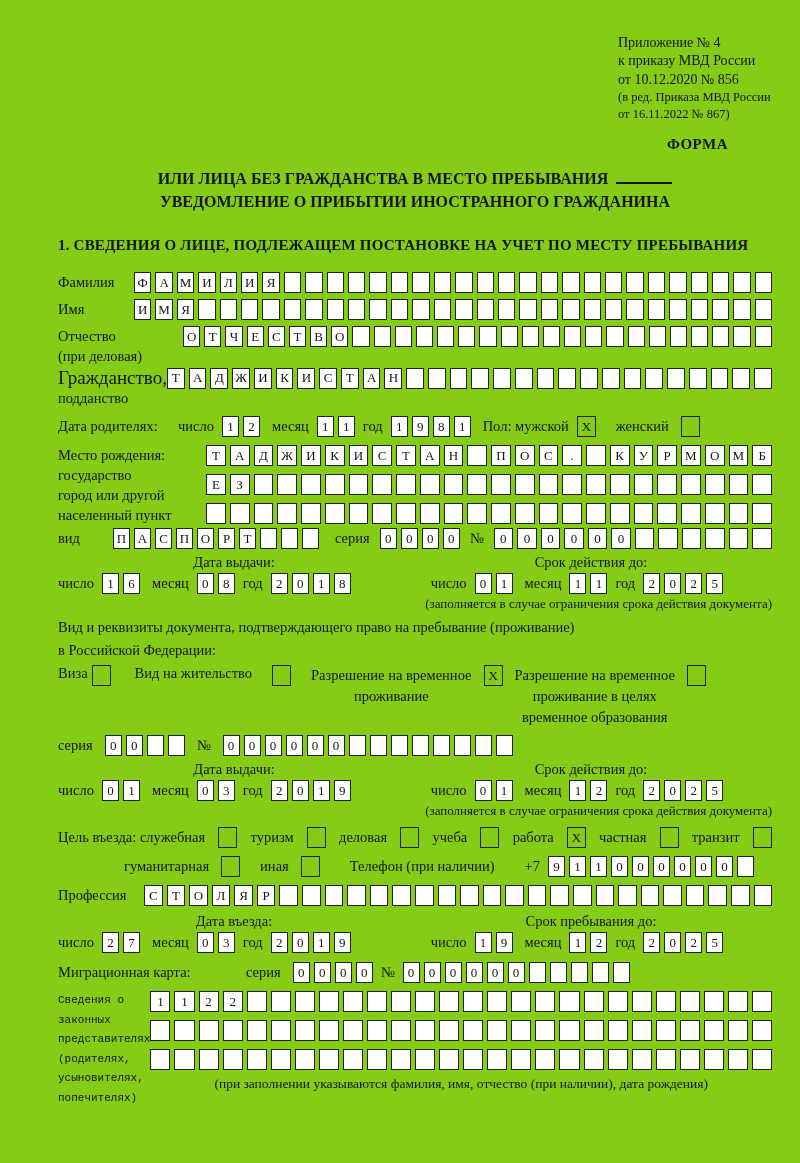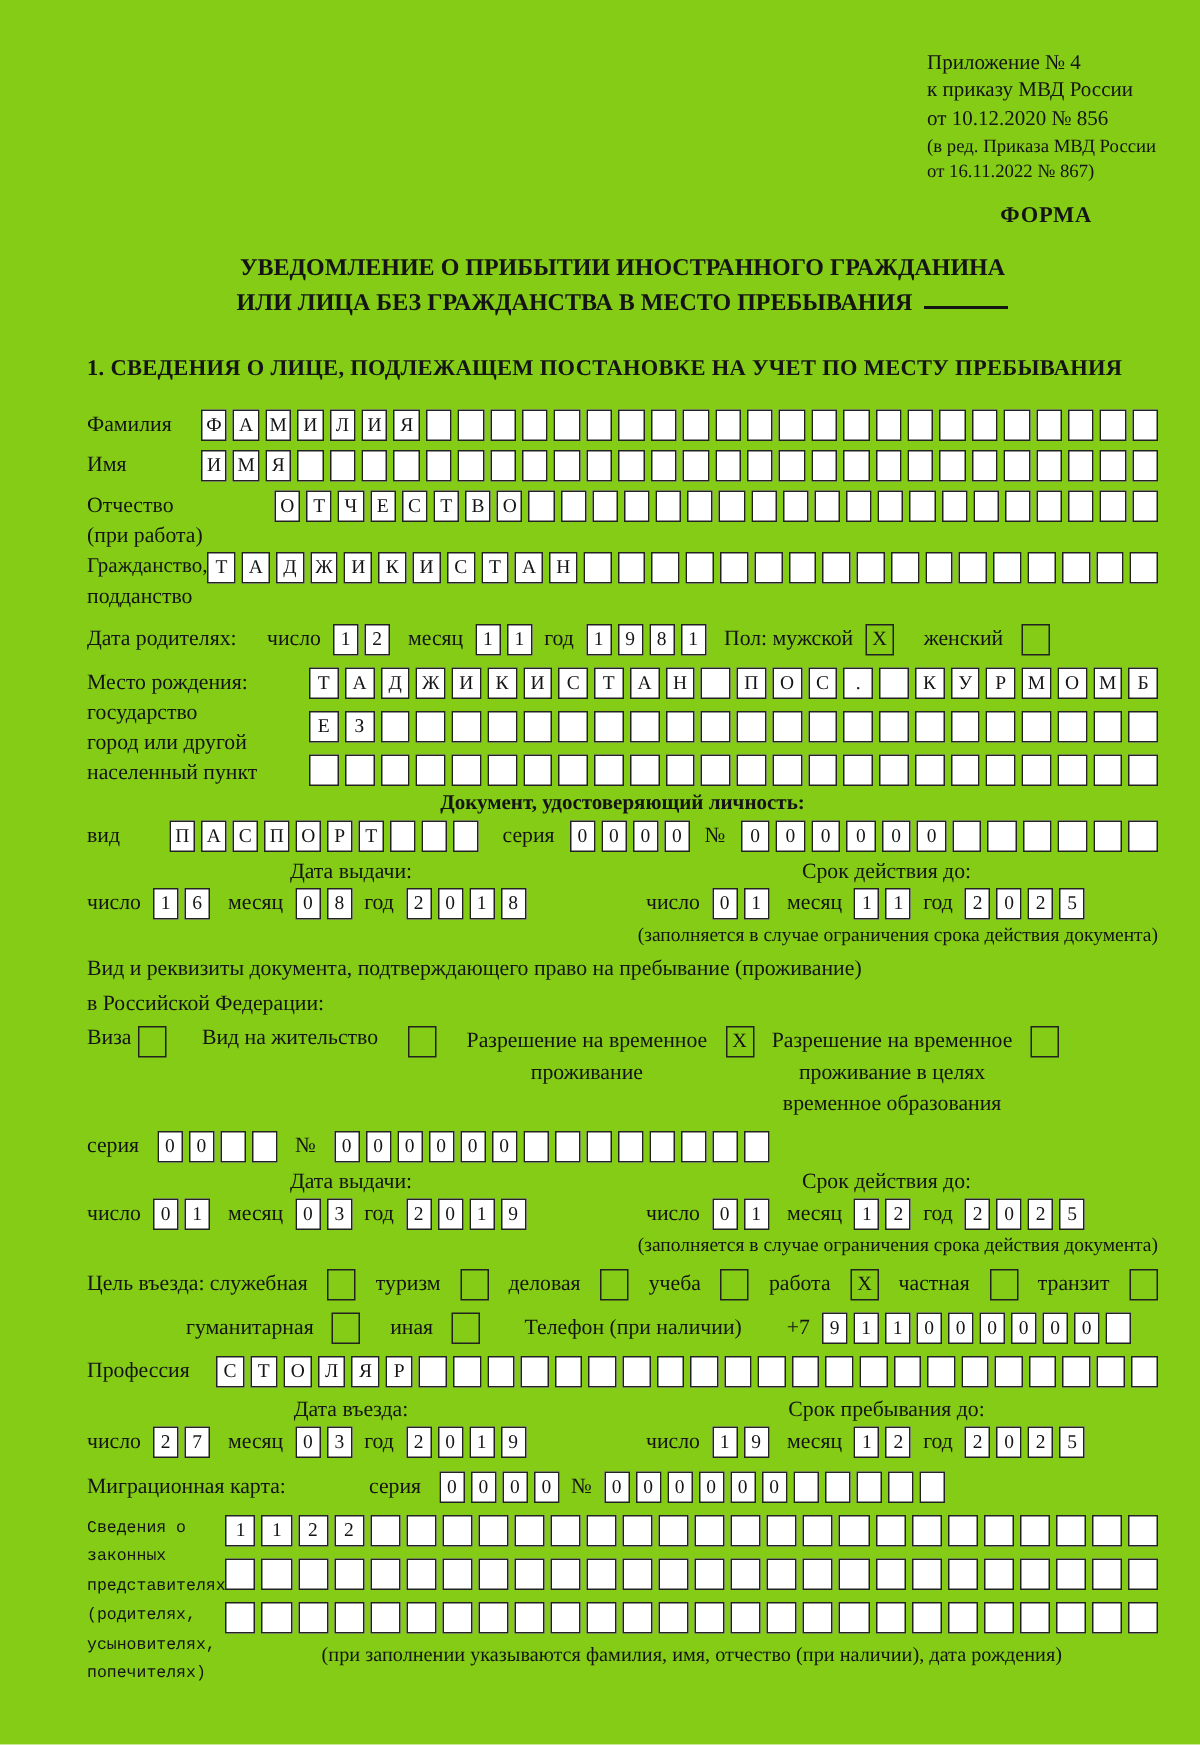--- a/index.html
+++ b/index.html
@@ -52,22 +52,22 @@
     <div>Приложение № 4</div>
     <div>к приказу МВД России</div>
     <div>от 10.12.2020 № 856</div>
     <div class="small">(в ред. Приказа МВД России</div>
     <div class="small">от 16.11.2022 № 867)</div>
   </div>
 
   <div class="forma">ФОРМА</div>
 
   <div class="title">
+    <div><span>ИЛИ ЛИЦА БЕЗ ГРАЖДАНСТВА В МЕСТО ПРЕБЫВАНИЯ</span><span class="uline"></span></div>
     <div>УВЕДОМЛЕНИЕ О ПРИБЫТИИ ИНОСТРАННОГО ГРАЖДАНИНА</div>
-    <div><span>ИЛИ ЛИЦА БЕЗ ГРАЖДАНСТВА В МЕСТО ПРЕБЫВАНИЯ</span><span class="uline"></span></div>
   </div>
 
   <div class="section-heading">1. СВЕДЕНИЯ О ЛИЦЕ, ПОДЛЕЖАЩЕМ ПОСТАНОВКЕ НА УЧЕТ ПО МЕСТУ ПРЕБЫВАНИЯ</div>
 
   <div class="frow" style="margin-top:18px">
     <span class="lbl lc-76">Фамилия</span>
     <div class="cellrow">
         <span class="cell">Ф</span>
         <span class="cell">А</span>
         <span class="cell">М</span>
@@ -163,24 +163,24 @@
         <span class="cell"></span>
         <span class="cell"></span>
         <span class="cell"></span>
         <span class="cell"></span>
         <span class="cell"></span>
         <span class="cell"></span>
         <span class="cell"></span>
         <span class="cell"></span>
       </div>
   </div>
-  <div class="lbl" style="margin-top:1px">(при работа)</div>
+  <div class="lbl" style="margin-top:1px">(при деловая)</div>
 
   <div class="frow" style="margin-top:2px">
-    <span class="lbl lc-76" style="font-size:14px">Гражданство,</span>
+    <span class="lbl lc-76" style="font-size:19px">Гражданство,</span>
     <div class="cellrow">
         <span class="cell">Т</span>
         <span class="cell">А</span>
         <span class="cell">Д</span>
         <span class="cell">Ж</span>
         <span class="cell">И</span>
         <span class="cell">К</span>
         <span class="cell">И</span>
         <span class="cell">С</span>
         <span class="cell">Т</span>
@@ -314,21 +314,20 @@
           <span class="cell"></span>
           <span class="cell"></span>
           <span class="cell"></span>
           <span class="cell"></span>
           <span class="cell"></span>
           <span class="cell"></span>
         </div>
     </div>
   </div>
 
-  <div class="center" style="font-weight:bold; font-size:14px; margin-top:3px;">Документ, удостоверяющий личность:</div>
 
   <div class="frow" style="margin-top:3px">
     <span class="lbl lc-55">вид</span>
     <div class="cellrow fixed">
         <span class="cell">П</span>
         <span class="cell">А</span>
         <span class="cell">С</span>
         <span class="cell">П</span>
         <span class="cell">О</span>
         <span class="cell">Р</span>

